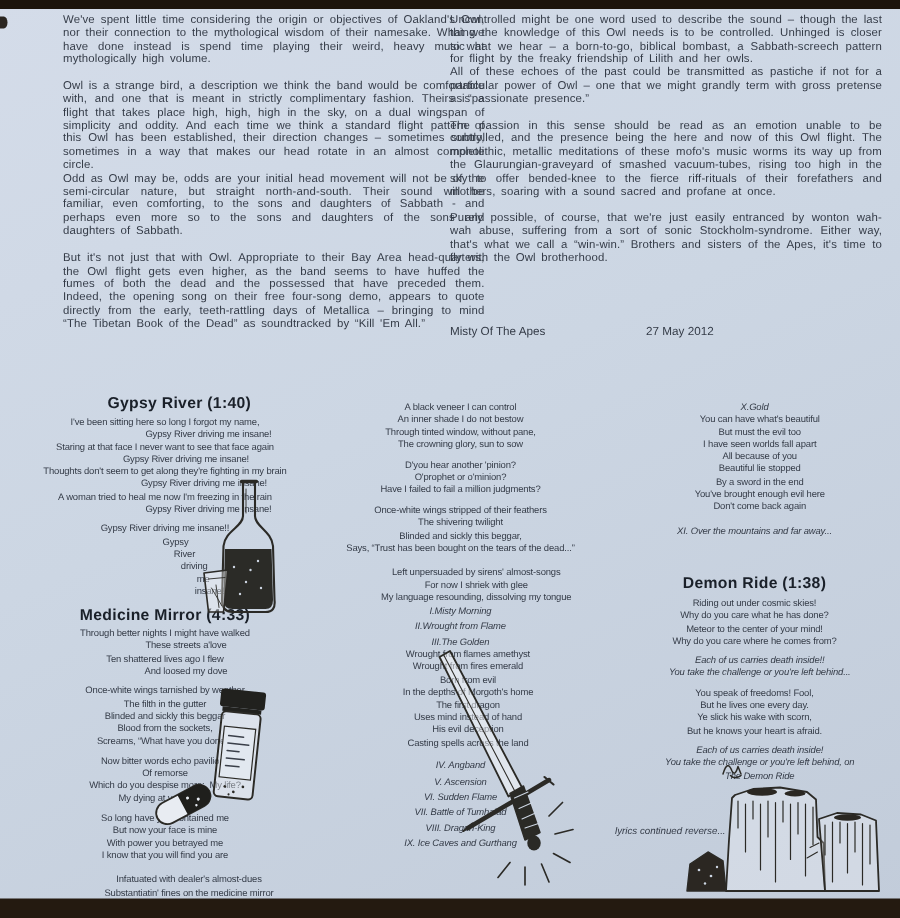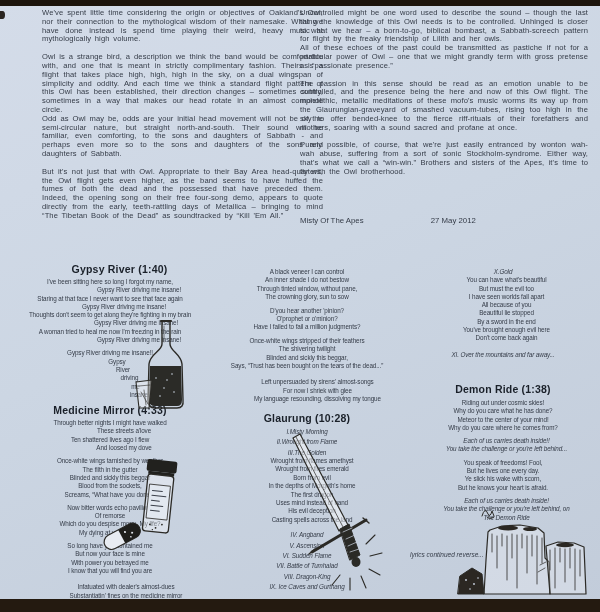--- a/index.html
+++ b/index.html
@@ -121,21 +121,20 @@
         <div class="lyric-line gap"></div>
         <div class="lyric-line">Once-white wings stripped of their feathers</div>
         <div class="lyric-line">The shivering twilight</div>
         <div class="lyric-line">Blinded and sickly this beggar,</div>
         <div class="lyric-line">Says, “Trust has been bought on the tears of the dead...”</div>
         <div class="lyric-line gap"></div>
         <div class="lyric-line" style="padding-left: 21px; margin-top: 3px;">Left unpersuaded by sirens' almost-songs</div>
         <div class="lyric-line" style="padding-left: 21px;">For now I shriek with glee</div>
         <div class="lyric-line" style="padding-left: 21px;">My language resounding, dissolving my tongue</div>
       </div>
-    <div class="song-title gl">Glaurung (10:28)</div>
     <div>
         <div class="lyric-line it">I.Misty Morning</div>
         <div class="lyric-line it" style="margin-top: 2px;">II.Wrought from Flame</div>
         <div class="lyric-line it" style="margin-top: 2px;">III.The Golden</div>
         <div class="lyric-line" style="padding-left: 10px;">Wrought from flames amethyst</div>
         <div class="lyric-line" style="padding-left: 10px;">Wrought from fires emerald</div>
         <div class="lyric-line" style="padding-left: 10px;">Born from evil</div>
         <div class="lyric-line" style="padding-left: 10px;">In the depths of Morgoth's home</div>
         <div class="lyric-line" style="padding-left: 10px;">The first dragon</div>
         <div class="lyric-line" style="padding-left: 10px;">Uses mind instead of hand</div>

